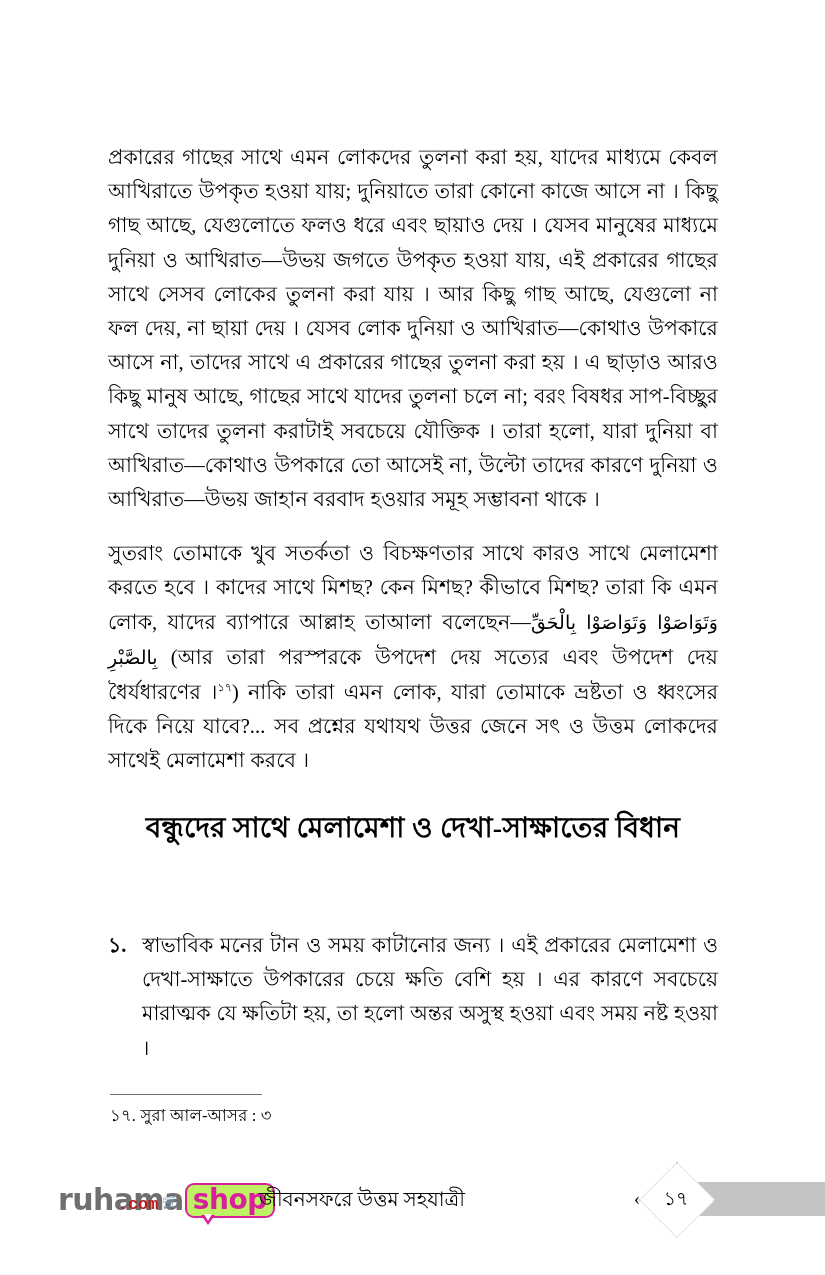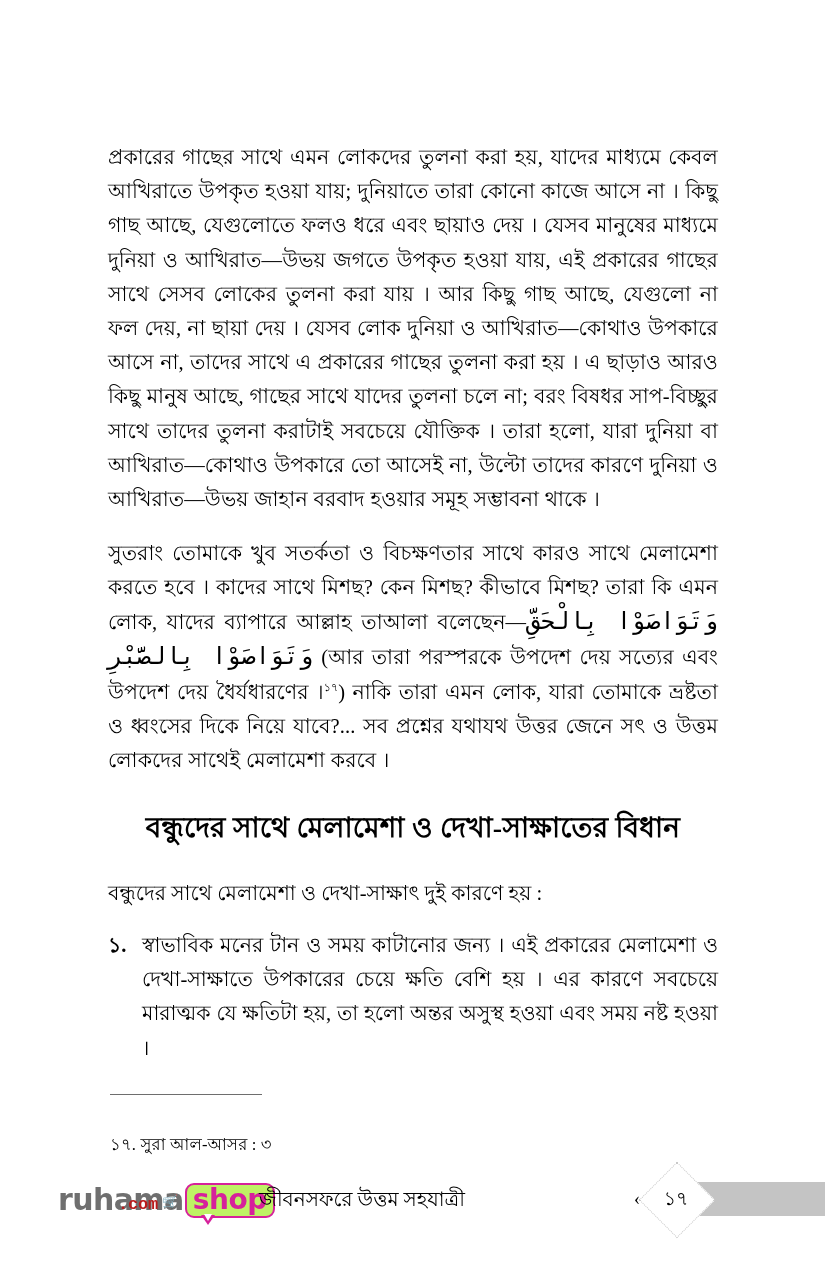--- a/index.html
+++ b/index.html
@@ -37,22 +37,22 @@
     text-justify: inter-word;
     font-size: 20.5px;
     line-height: 34.2px;
     letter-spacing: 0.1px;
     word-spacing: 0.5px;
     color: #000;
   }
   .para:last-child { margin-bottom: 0; }
 
   .arabic {
-    font-family: Liberation Mono, monospace;
-    font-size: 24px;
+    font-family: Liberation Sans, sans-serif;
+    font-size: 19px;
     direction: rtl;
     unicode-bidi: isolate;
     letter-spacing: 0;
   }
 
   sup.fn {
     font-size: 11px;
     vertical-align: super;
     line-height: 0;
   }
@@ -114,21 +114,20 @@
     height: 1px;
     background: #6e6e6e;
   }
   .footnote {
     position: absolute;
     left: 110px;
     top: 1104px;
     font-size: 16.5px;
     line-height: 24px;
     letter-spacing: 0.2px;
-    margin-top: 29px;
   }
 
   
   .footer {
     position: absolute;
     left: 0;
     top: 1165px;
     width: 677px;
     height: 90px;
   }
@@ -264,21 +263,20 @@
   <div class="content">
 
     <p class="para">প্রকারের গাছের সাথে এমন লোকদের তুলনা করা হয়, যাদের মাধ্যমে কেবল আখিরাতে উপকৃত হওয়া যায়; দুনিয়াতে তারা কোনো কাজে আসে না । কিছু গাছ আছে, যেগুলোতে ফলও ধরে এবং ছায়াও দেয় । যেসব মানুষের মাধ্যমে দুনিয়া ও আখিরাত—উভয় জগতে উপকৃত হওয়া যায়, এই প্রকারের গাছের সাথে সেসব লোকের তুলনা করা যায় । আর কিছু গাছ আছে, যেগুলো না ফল দেয়, না ছায়া দেয় । যেসব লোক দুনিয়া ও আখিরাত—কোথাও উপকারে আসে না, তাদের সাথে এ প্রকারের গাছের তুলনা করা হয় । এ ছাড়াও আরও কিছু মানুষ আছে, গাছের সাথে যাদের তুলনা চলে না; বরং বিষধর সাপ-বিচ্ছুর সাথে তাদের তুলনা করাটাই সবচেয়ে যৌক্তিক । তারা হলো, যারা দুনিয়া বা আখিরাত—কোথাও উপকারে তো আসেই না, উল্টো তাদের কারণে দুনিয়া ও আখিরাত—উভয় জাহান বরবাদ হওয়ার সমূহ সম্ভাবনা থাকে ।</p>
 
     <p class="para"><span>সুতরাং তোমাকে খুব সতর্কতা ও বিচক্ষণতার সাথে কারও সাথে মেলামেশা করতে হবে । কাদের সাথে মিশছ? কেন মিশছ? কীভাবে মিশছ? তারা কি এমন লোক, যাদের ব্যাপারে আল্লাহ তাআলা বলেছেন—</span><span class="arabic">وَتَوَاصَوْا بِالْحَقِّ</span><span> </span><span class="arabic">وَتَوَاصَوْا بِالصَّبْرِ</span><span> (আর তারা পরস্পরকে উপদেশ দেয় সত্যের এবং উপদেশ দেয় ধৈর্যধারণের ।</span><sup class="fn">১৭</sup><span>) নাকি তারা এমন লোক, যারা তোমাকে ভ্রষ্টতা ও ধ্বংসের দিকে নিয়ে যাবে?... সব প্রশ্নের যথাযথ উত্তর জেনে সৎ ও উত্তম লোকদের সাথেই মেলামেশা করবে ।</span></p>
 
   </div>
 
   <div class="section-heading">বন্ধুদের সাথে মেলামেশা ও দেখা-সাক্ষাতের বিধান</div>
 
-  <div class="lead-line">বন্ধুদের সাথে মেলামেশা ও দেখা-সাক্ষাৎ দুই কারণে হয় :</div>
 
   <div class="list">
     <div class="list-item">
       <span class="list-marker">১.</span>
       <span class="list-text">স্বাভাবিক মনের টান ও সময় কাটানোর জন্য । এই প্রকারের মেলামেশা ও দেখা-সাক্ষাতে উপকারের চেয়ে ক্ষতি বেশি হয় । এর কারণে সবচেয়ে মারাত্মক যে ক্ষতিটা হয়, তা হলো অন্তর অসুস্থ হওয়া এবং সময় নষ্ট হওয়া ।</span>
     </div>
   </div>
 
   <div class="footnote-rule"></div>
   <div class="footnote">১৭. সুরা আল-আসর : ৩</div>

